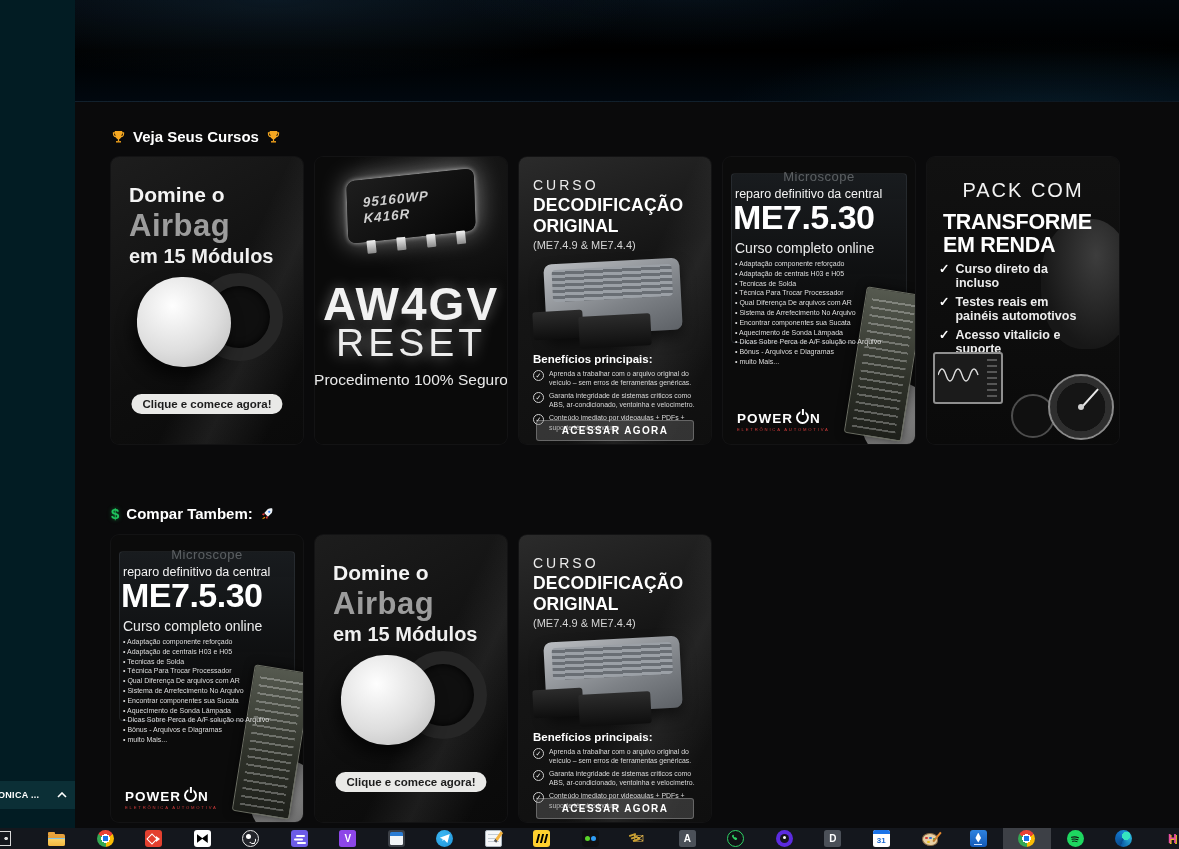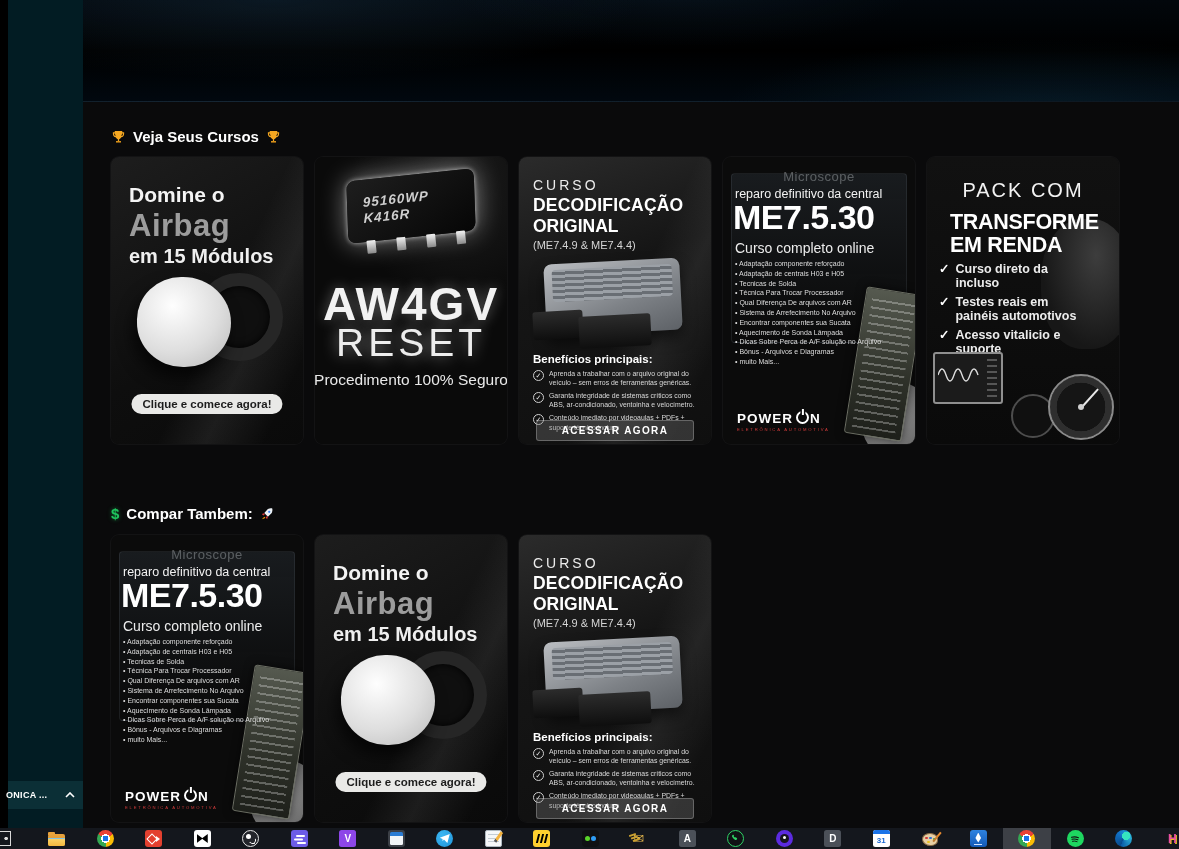--- a/index.html
+++ b/index.html
@@ -1,20 +1,20 @@
 <!DOCTYPE html>
 <html><head>
 <meta charset="utf-8">
 <style>
   html,body{margin:0;padding:0}
   body{width:1179px;height:849px;overflow:hidden;position:relative;background:#000;
        font-family:"Liberation Sans", sans-serif;-webkit-font-smoothing:antialiased}
 
   
-  .sidebar{position:absolute;left:8px;top:0;width:75px;height:849px;background:#021c23;z-index:2}
+  .sidebar{position:absolute;left:0;top:0;width:75px;height:849px;background:#021c23;z-index:2}
   .collapsed-panel{position:absolute;left:0;bottom:40px;width:75px;height:28px;background:#0b2f36;
       display:flex;align-items:center;justify-content:space-between;padding:0 8px 0 0;box-sizing:border-box;cursor:pointer}
   .collapsed-panel .cp-label{font-size:9px;font-weight:700;color:#fff;letter-spacing:.3px;white-space:nowrap;margin-left:-2px}
 
   
   .main{position:absolute;left:75px;top:0;width:1104px;height:849px;background:#0a0a0b;z-index:1}
   .hero{position:absolute;left:0;top:0;width:1104px;height:101px;
       background:
         radial-gradient(55% 130% at 18% 0%, rgba(35,70,95,.28), transparent 60%),
         radial-gradient(45% 110% at 88% 110%, rgba(25,85,115,.22), transparent 65%),
@@ -109,21 +109,21 @@
   .pwr-o{display:inline-block;width:9px;height:9px;border:2.2px solid #fff;border-radius:50%;margin:0 1px -1px 3px;position:relative}
   .pwr-o::before{content:"";position:absolute;left:50%;top:-4px;transform:translateX(-50%);width:2.2px;height:6px;background:#fff;box-shadow:0 0 0 1.5px #0b0b0b}
   .me-tag{font-size:4.2px;font-weight:400;color:#d23b3b;letter-spacing:1.8px;margin-top:1px}
 
   
   .c-pk{background:linear-gradient(180deg,#111,#0a0a0a)}
   .pk-man{position:absolute;right:-14px;top:62px;width:92px;height:130px;border-radius:45%;
       background:radial-gradient(ellipse at 60% 28%,#3d3d3d,#171717 70%);z-index:1}
   .pk-k1{margin-top:22px;text-align:center;font-size:20px;letter-spacing:2px;color:#f3f3f3;font-weight:400;position:relative;z-index:2}
   .pk-k2{text-align:center;font-size:20px;letter-spacing:2px;color:#f3f3f3;margin-top:7px;font-weight:400;position:relative;z-index:2}
-  .pk-title{margin:9px 0 0 23px;font-size:21.5px;font-weight:800;line-height:1.07;color:#fff;letter-spacing:-.3px;position:relative;z-index:2}
+  .pk-title{margin:9px 0 0 16px;font-size:21.5px;font-weight:800;line-height:1.07;color:#fff;letter-spacing:-.3px;position:relative;z-index:2}
   .pk-item{display:flex;gap:6px;margin:5px 0 0 12px;font-size:12.5px;font-weight:600;color:#ececec;line-height:1.12;
       position:relative;z-index:2;width:150px}
   .pk-chk{color:#fff;font-weight:700;flex:none}
   .pk-scope{position:absolute;left:6px;bottom:40px;width:66px;height:48px;background:#1b1b1b;border:2px solid #8f8f8f;border-radius:3px;z-index:2}
   .pk-scope svg{position:absolute;left:3px;top:5px}
   .pk-scope::after{content:"";position:absolute;right:4px;top:5px;bottom:5px;width:10px;
       background:repeating-linear-gradient(0deg,#555 0 2px,transparent 2px 6px)}
   .pk-gauge2{position:absolute;right:64px;bottom:6px;width:40px;height:40px;border-radius:50%;background:#101010;border:2px solid #4d4d4d;z-index:2}
   .pk-gauge{position:absolute;right:5px;bottom:4px;width:62px;height:62px;border-radius:50%;z-index:3;
       background:radial-gradient(circle,#151515 55%,#2e2e2e 56% 70%,#0d0d0d 71%);border:2px solid #8a8a8a}

